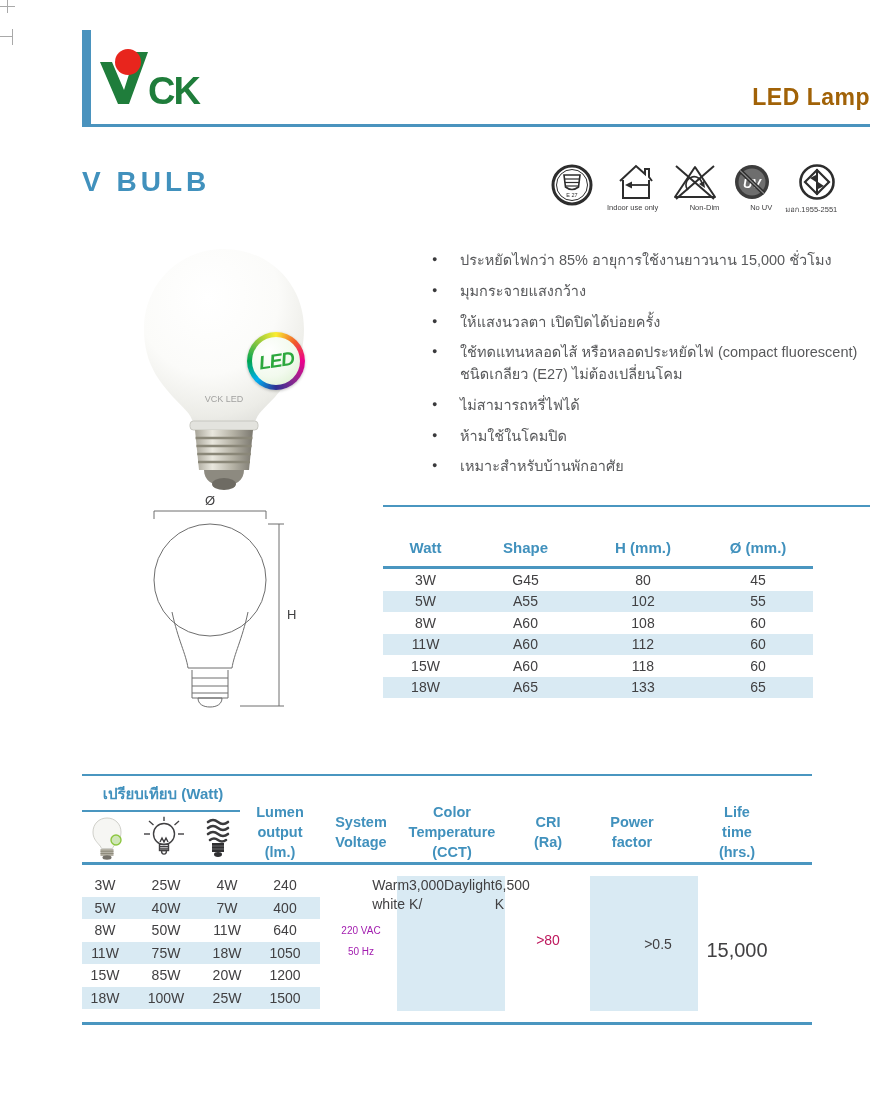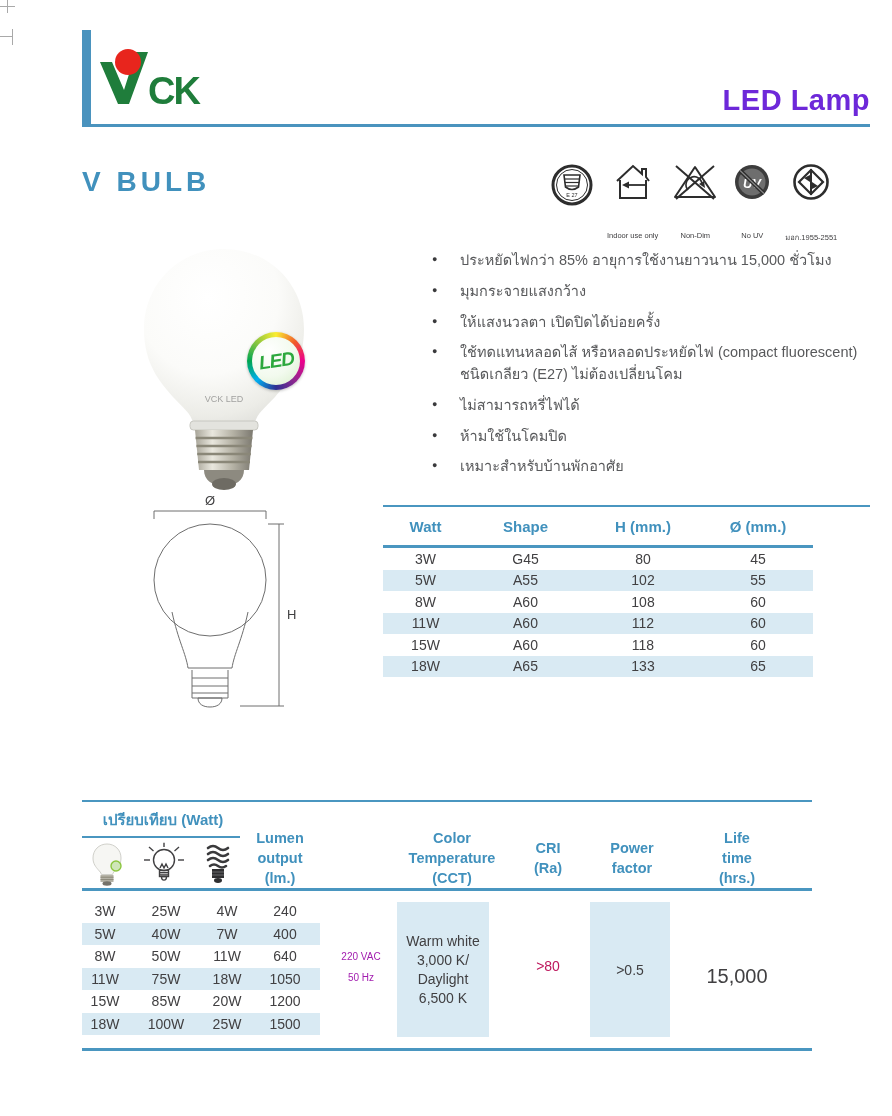--- a/index.html
+++ b/index.html
@@ -6,30 +6,30 @@
   .page{position:relative;width:892px;height:1116px;background:#ffffff;overflow:hidden;
         font-family:"Liberation Sans",sans-serif;color:#414042;}
   .abs{position:absolute;}
 
   
   .mark{position:absolute;background:#a9a9a9;}
 
   
   .vbar{left:82px;top:30px;width:9px;height:96px;background:#4a93be;}
   .logo{left:98px;top:46px;}
-  .lamp-title{right:22px;top:84px;font-size:29px;font-weight:bold;color:#6d28d9;letter-spacing:.5px;}
+  .lamp-title{right:22px;top:84px;font-size:23px;font-weight:bold;color:#a16207;letter-spacing:.5px;}
   .header-rule{left:82px;top:124px;width:788px;height:3px;background:#4a93be;}
 
   
   .v-title{left:82px;top:166px;font-size:28px;font-weight:bold;color:#4191bd;letter-spacing:4px;}
   .v-sub{left:82px;top:203px;font-size:17px;color:#414042;letter-spacing:1px;}
 
   
   .certs{left:550px;top:163px;display:flex;align-items:flex-start;gap:13px;}
-  .cert{display:flex;flex-direction:column;align-items:center;gap:28px;}
+  .cert{display:flex;flex-direction:column;align-items:flex-end;}
   .cert .lbl{font-size:7.5px;color:#414042;margin-top:2px;white-space:nowrap;}
 
   
   .bulb-photo{left:138px;top:246px;width:180px;height:250px;}
   .led-badge{position:absolute;left:109px;top:86px;width:58px;height:58px;border-radius:50%;
      background:conic-gradient(from -90deg,#00a651,#8dc63f,#f9ed32,#f15a29,#ec008c,#92278f,#2e3192,#00aeef,#00a651);
      display:flex;align-items:center;justify-content:center;box-shadow:0 1px 3px rgba(0,0,0,.25);}
   .led-badge .inner{width:48px;height:48px;border-radius:50%;
      background:radial-gradient(circle at 35% 30%,#ffffff 0%,#f2faee 55%,#d8eecb 100%);
      display:flex;align-items:center;justify-content:center;}
@@ -39,53 +39,53 @@
   .features{left:430px;top:250px;width:460px;list-style:none;margin:0;padding:0;}
   .features li{position:relative;padding-left:30px;margin-bottom:9px;font-size:14.5px;line-height:1.5;color:#58595b;}
   .features li::before{content:"●";position:absolute;left:2px;top:3px;font-size:9px;color:#3a3a3c;}
 
   
   .dim{left:148px;top:494px;}
 
   
   .size-block{left:383px;top:505px;width:487px;}
   .size-toprule{width:487px;height:2px;background:#4a96c0;}
-  table.size{border-collapse:collapse;width:430px;table-layout:fixed;}
+  table.size{border-collapse:collapse;width:430px;table-layout:fixed;margin-top:21px;}
   table.size thead th{color:#4191bd;font-size:15px;font-weight:bold;height:36px;text-align:center;vertical-align:middle;}
   table.size thead tr{border-bottom:3px solid #4a96c0;}
   table.size tbody td{font-size:14px;color:#414042;height:21.5px;text-align:center;vertical-align:middle;padding:0;}
   table.size tbody tr:nth-child(even){background:#d9eaf3;}
 
   
-  .spec-block{left:82px;top:800px;width:730px;height:255px;}
+  .spec-block{left:82px;top:774px;width:730px;height:255px;}
   .rule{position:absolute;background:#4a96c0;}
   .spec-top{left:0;top:0;width:730px;height:2px;}
   .spec-mid{left:0;top:88px;width:730px;height:3px;}
   .spec-bot{left:0;top:248px;width:730px;height:3px;}
   .compare{position:absolute;left:0;top:8px;width:162px;text-align:center;font-size:15px;font-weight:bold;color:#4191bd;}
   .compare-rule{left:0;top:36px;width:158px;height:2px;}
   .cicons{position:absolute;left:0;top:42px;width:158px;display:flex;justify-content:space-around;align-items:flex-end;height:44px;}
   .sphead{position:absolute;text-align:center;color:#4191bd;font-size:14.5px;font-weight:bold;line-height:20px;}
   .h-lumen{left:158px;top:28px;width:80px;}
   .h-volt{left:229px;top:38px;width:100px;}
   .h-cct{left:305px;top:28px;width:130px;}
   .h-cri{left:431px;top:38px;width:70px;}
   .h-pf{left:505px;top:38px;width:90px;}
   .h-life{left:615px;top:28px;width:80px;}
 
   table.spec-rows{position:absolute;left:0;top:100px;width:238px;border-collapse:collapse;table-layout:fixed;}
   table.spec-rows td{font-size:14px;color:#414042;height:22.5px;text-align:center;vertical-align:middle;padding:0;}
   table.spec-rows tr:nth-child(even){background:#d9eaf3;}
 
   .sv{position:absolute;left:229px;top:146px;width:100px;text-align:center;font-size:10px;line-height:21px;color:#a21caf;}
-  .cct-box{position:absolute;left:315px;top:102px;width:92px;height:135px;background:#d9eaf3;
-     display:flex;flex-direction:column;justify-content:center;align-items:center;font-size:14px;line-height:19px;color:#414042;}
+  .cct-box{position:absolute;left:315px;top:102px;width:108px;height:135px;background:#d9eaf3;
+     display:flex;flex-direction:row;justify-content:center;font-size:14px;line-height:19px;color:#414042;}
   .cri-val{position:absolute;left:431px;top:158px;width:70px;text-align:center;font-size:14px;color:#be185d;}
   .pf-box{position:absolute;left:508px;top:102px;width:80px;height:135px;background:#d9eaf3;
-     display:flex;align-items:center;justify-content:center;font-size:14px;color:#414042;}
+     display:flex;align-items:center;justify-content:center;font-size:14px;color:#414042;padding-left:28px;}
   .life-val{position:absolute;left:615px;top:165px;width:80px;text-align:center;font-size:20px;color:#414042;}
 </style>
 </head>
 <body>
 
 <div class="page">
 
   <div class="mark" style="left:0;top:6px;width:15px;height:1px;"></div>
   <div class="mark" style="left:7px;top:0;width:1px;height:13px;"></div>
   <div class="mark" style="left:0;top:36px;width:12px;height:1px;"></div>
@@ -324,20 +324,24 @@
         <line x1="7" y1="33" x2="19" y2="33" stroke="#6a6a6c" stroke-width="1"></line>
         <ellipse cx="13" cy="38.5" rx="4" ry="2.4" fill="#2f2f31"></ellipse>
       </svg>
     </div>
 
     <div class="sphead h-lumen">
         <div>Lumen</div>
         <div>output</div>
         <div>(lm.)</div>
       </div>
+    <div class="sphead h-volt">
+        <div>System</div>
+        <div>Voltage</div>
+      </div>
     <div class="sphead h-cct">
         <div>Color</div>
         <div>Temperature</div>
         <div>(CCT)</div>
       </div>
     <div class="sphead h-cri">
         <div>CRI</div>
         <div>(Ra)</div>
       </div>
     <div class="sphead h-pf">

